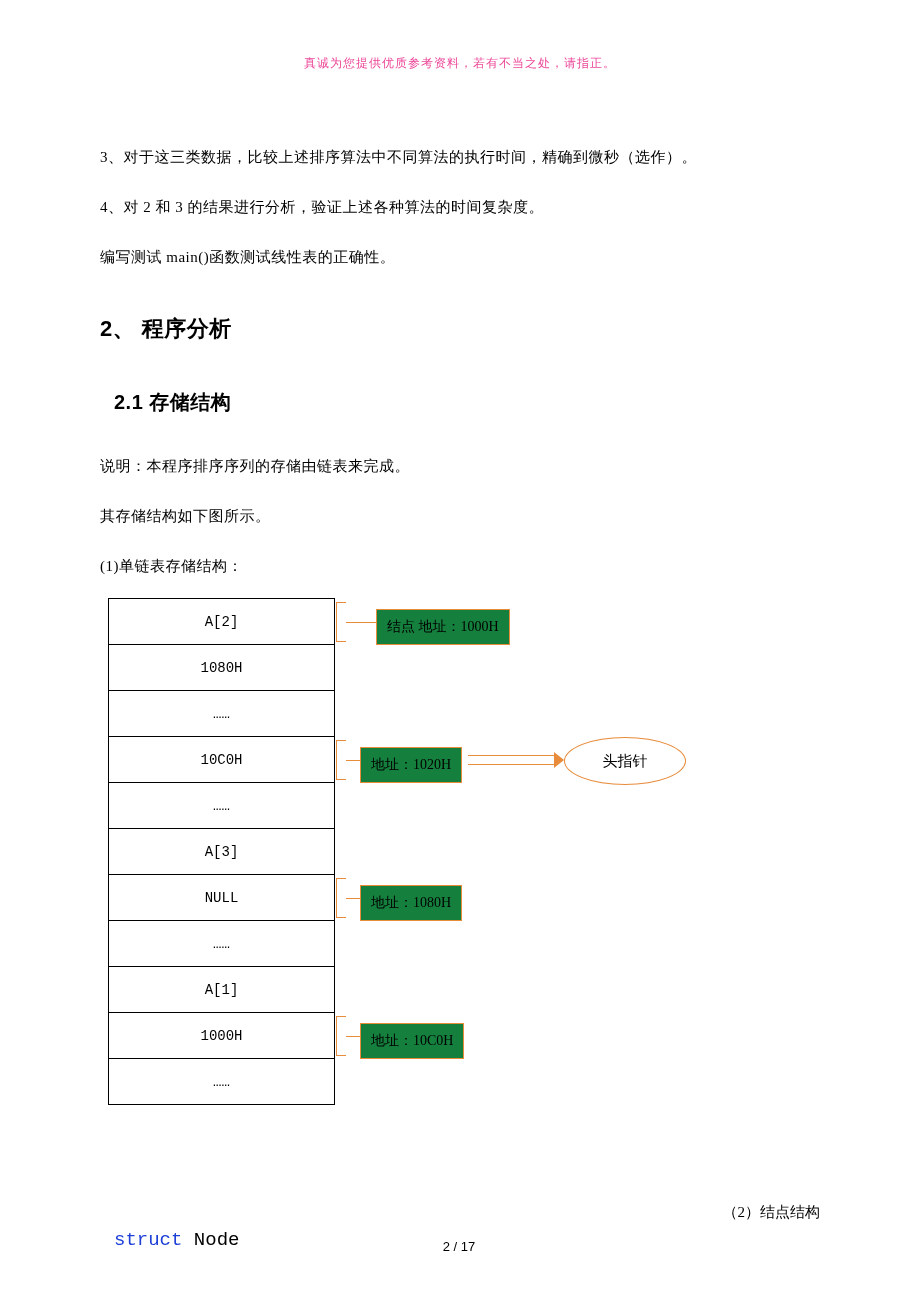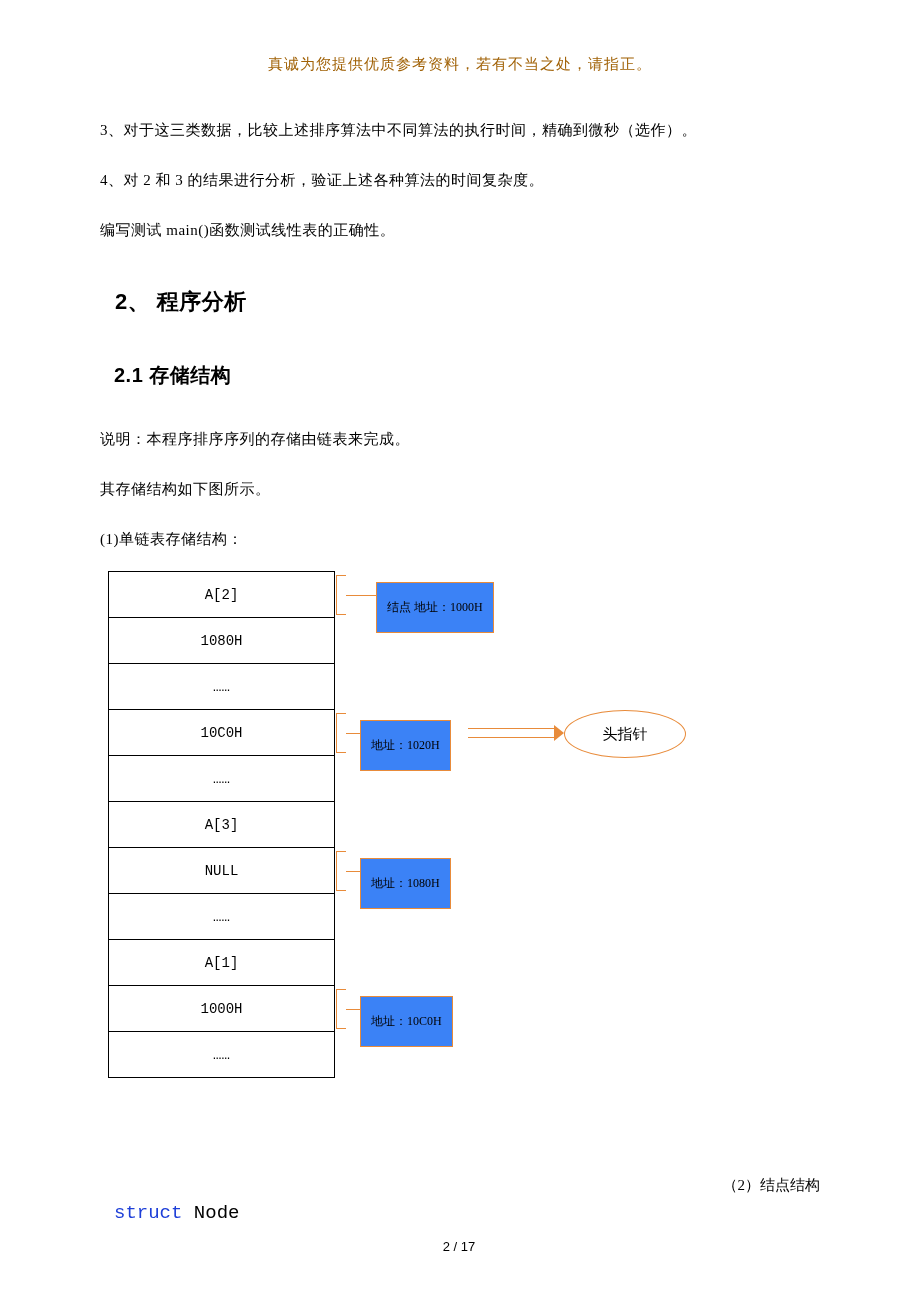--- a/index.html
+++ b/index.html
@@ -11,36 +11,36 @@
   }
   .page {
     width: 920px;
     height: 1302px;
     position: relative;
     box-sizing: border-box;
     padding: 55px 100px 0 100px;
   }
   .header-note {
     text-align: center;
-    font-size: 15px;
-    color: #a16207;
+    font-size: 12px;
+    color: #ec4899;
     letter-spacing: 1px;
-    margin-bottom: 38px;
+    margin-bottom: 67px;
   }
   .body-text {
     font-size: 15px;
     line-height: 2.4;
     letter-spacing: 0.5px;
   }
   .body-text p { margin: 0 0 14px 0; }
   .h2 {
     font-family: "SimHei", "黑体", sans-serif;
     font-size: 22px;
     font-weight: bold;
-    margin: 28px 0 22px 15px;
+    margin: 28px 0 22px 0;
   }
   .h3 {
     font-family: "SimHei", "黑体", sans-serif;
     font-size: 20px;
     font-weight: bold;
     margin: 10px 0 22px 14px;
   }
   .indent1 { margin-left: 28px; }
   .indent2 { margin-left: 70px; }
   .indent-half { margin-left: 14px; }
@@ -67,24 +67,24 @@
     line-height: 46px;
     text-align: center;
     font-size: 14px;
     font-family: "Courier New", monospace;
     border-top: 1px solid #000;
     box-sizing: border-box;
   }
   .addr-label {
     position: absolute;
     border: 1.5px solid #e88b3a;
-    background: #3b82f6;
-    font-size: 12px;
+    background: #15803d;
+    font-size: 14px;
     font-family: "SimSun", serif;
-    padding: 16px 10px;
+    padding: 8px 10px;
     white-space: nowrap;
   }
   .bracket {
     position: absolute;
     border: 1.5px solid #e88b3a;
     border-right: none;
     width: 10px;
     box-sizing: border-box;
   }
   .bracket::before, .bracket::after { content:""; }

